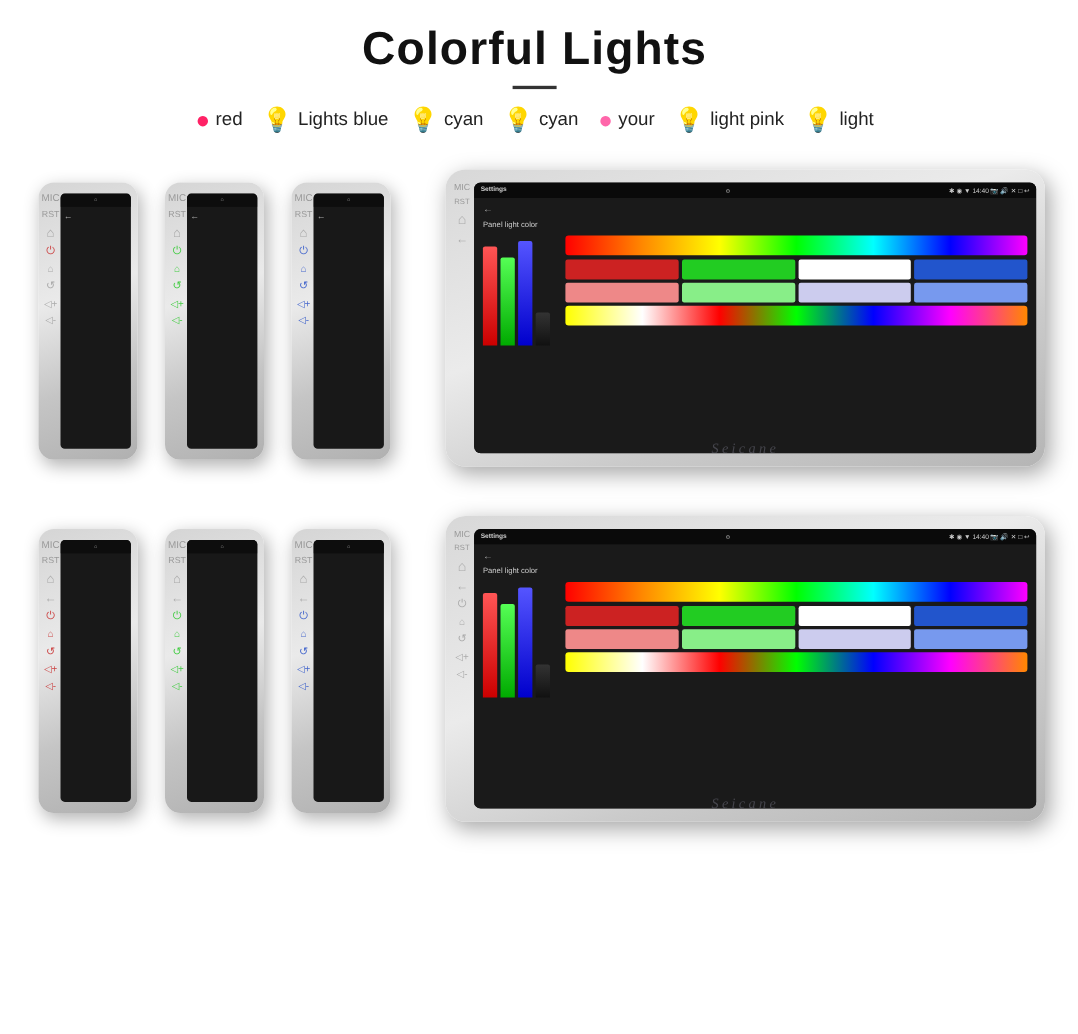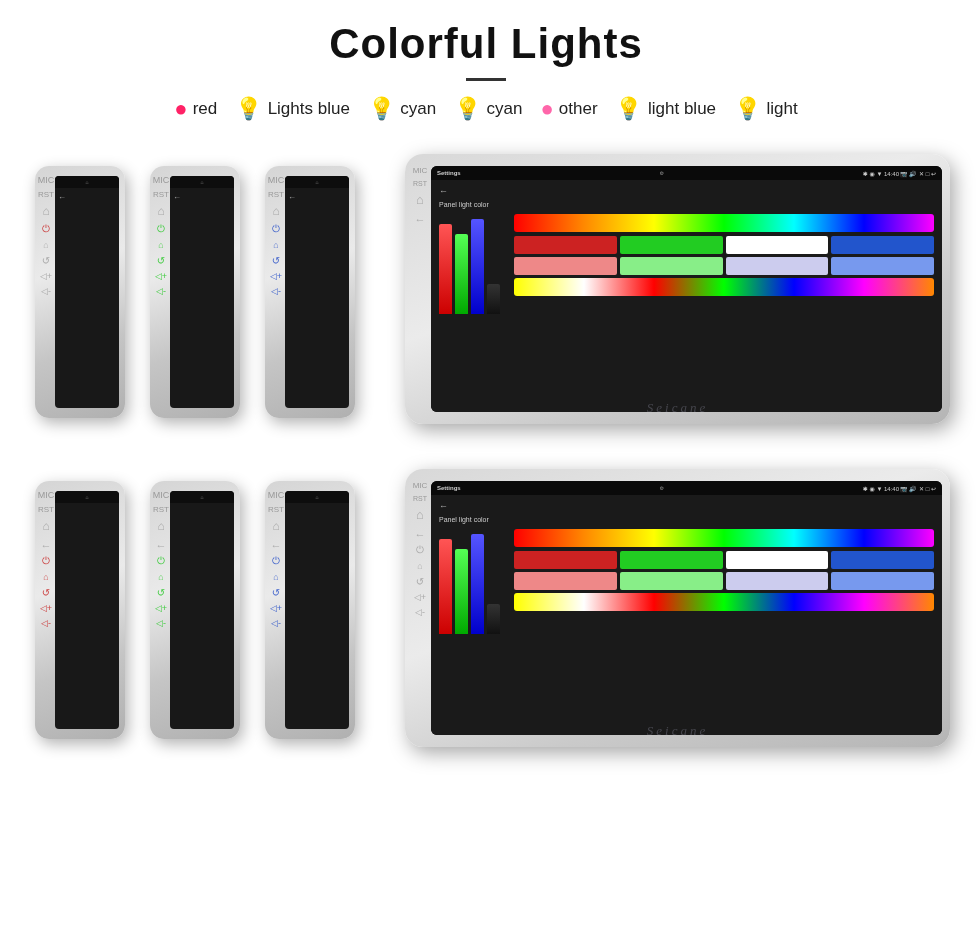--- a/index.html
+++ b/index.html
@@ -84,25 +84,25 @@
     <div class="color-item">
       <span class="bulb-icon" style="color:#00eedd;">💡</span>
       <span>cyan</span>
     </div>
     <div class="color-item">
       <span class="bulb-icon" style="color:#4488ff;">💡</span>
       <span>cyan</span>
     </div>
     <div class="color-item">
       <span class="bulb-icon" style="color:#ff66aa;">●</span>
-      <span>other</span>
+      <span>your</span>
     </div>
     <div class="color-item">
       <span class="bulb-icon" style="color:#aaffee;">💡</span>
-      <span>light blue</span>
+      <span>light pink</span>
     </div>
     <div class="color-item">
       <span class="bulb-icon" style="color:#ffee44;">💡</span>
       <span>light</span>
     </div>
   </div>
 
   <div style="position:relative; width:920px; height:295px; margin:0 auto 20px;">
 
     <div style="position:absolute; left:5px; top:22px; width:90px; height:252px; border-radius:14px; background:linear-gradient(160deg,#d5d5d5 0%,#eaeaea 40%,#c5c5c5 70%,#b0b0b0 100%); box-shadow:3px 5px 15px rgba(0,0,0,0.3);">

